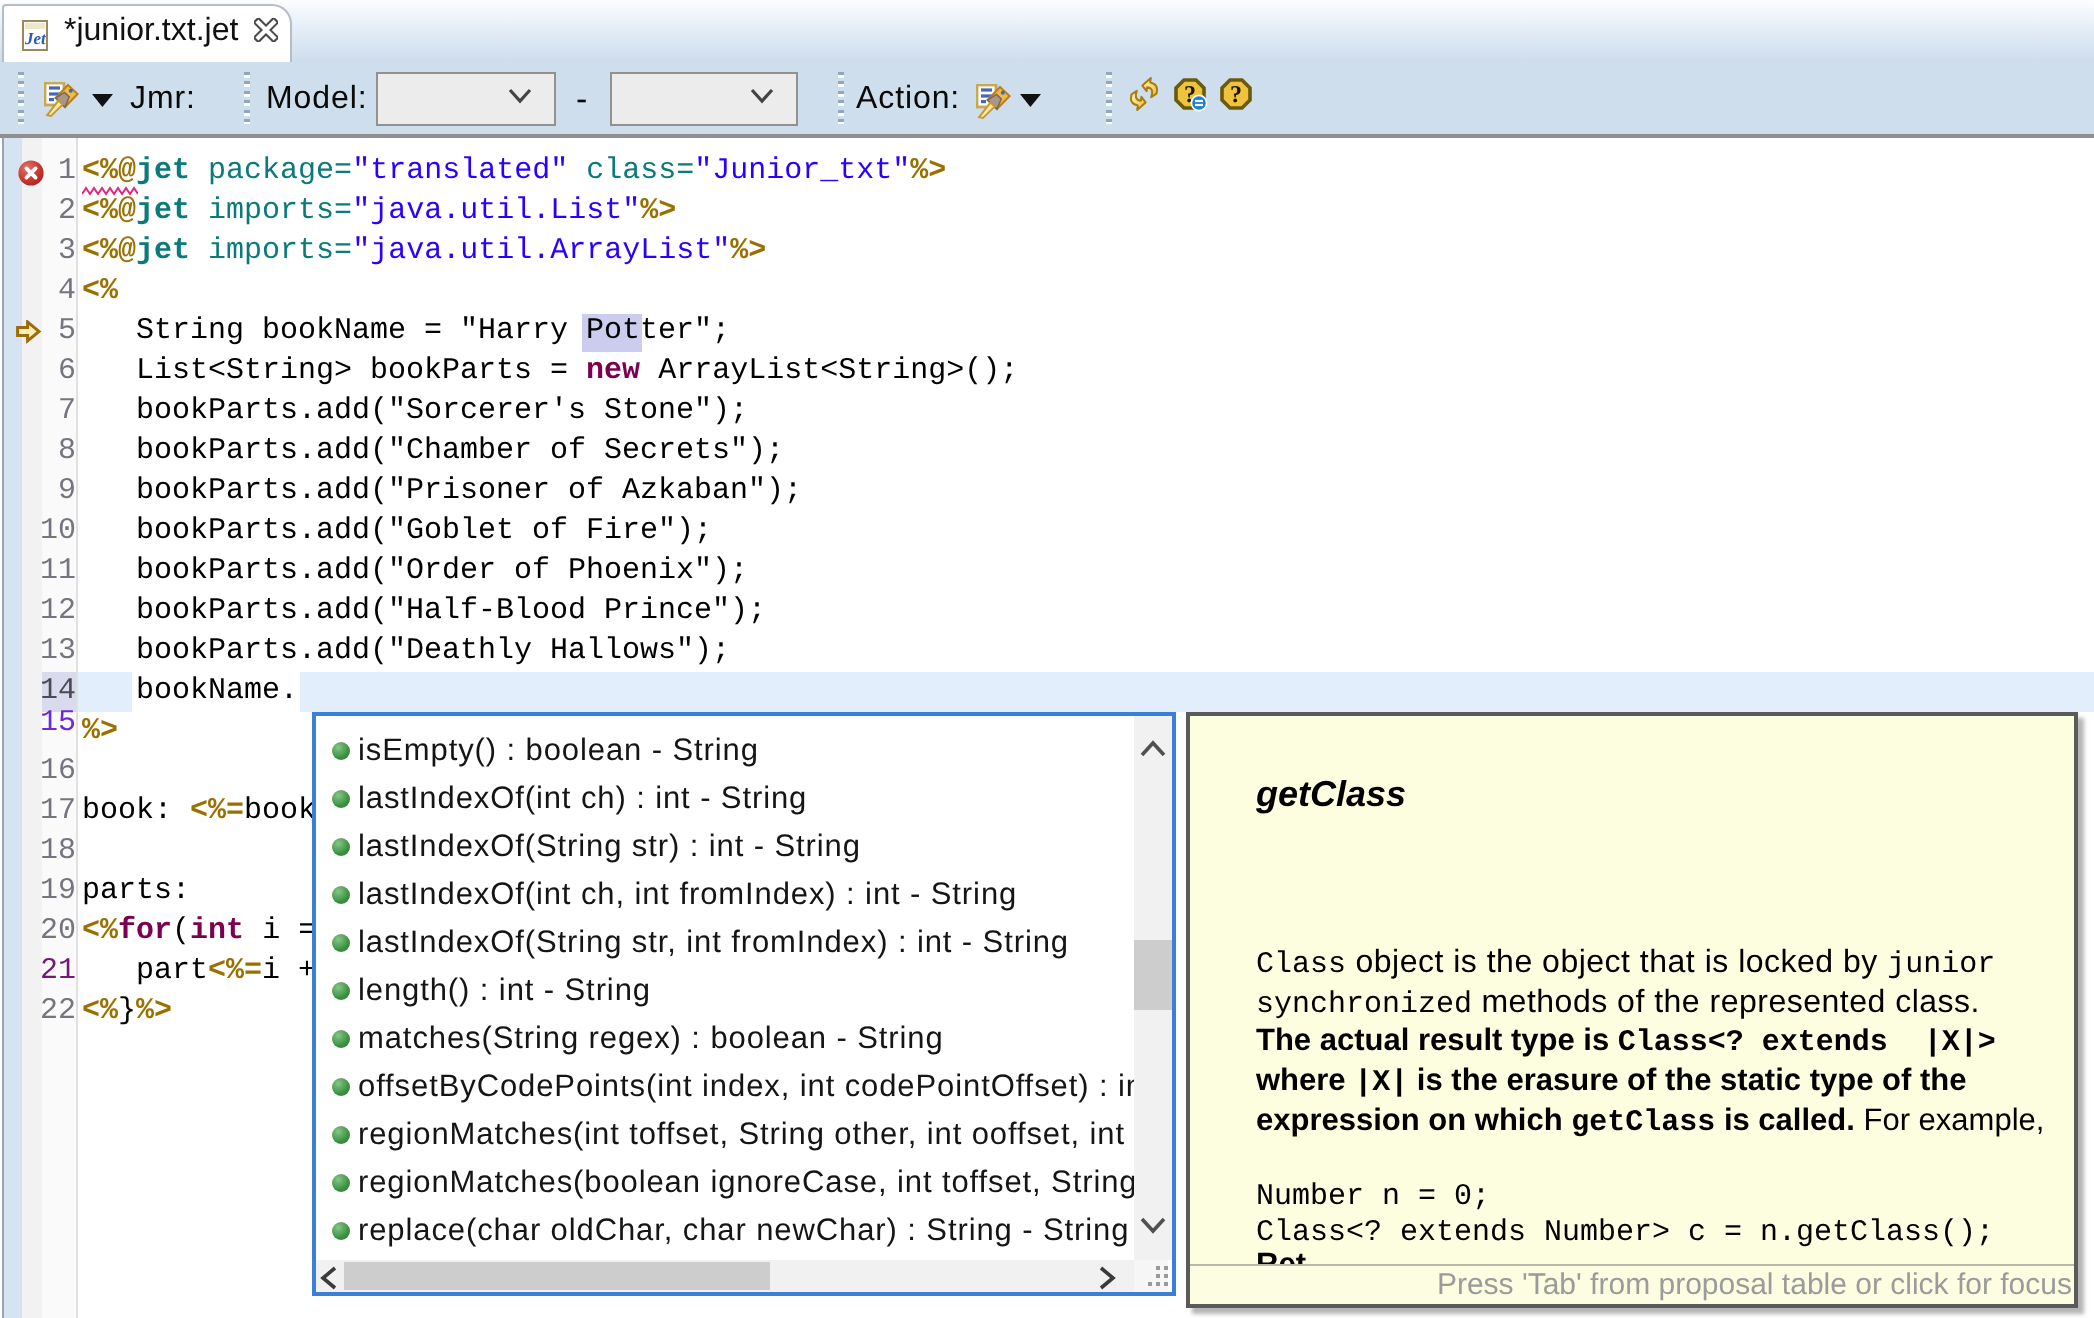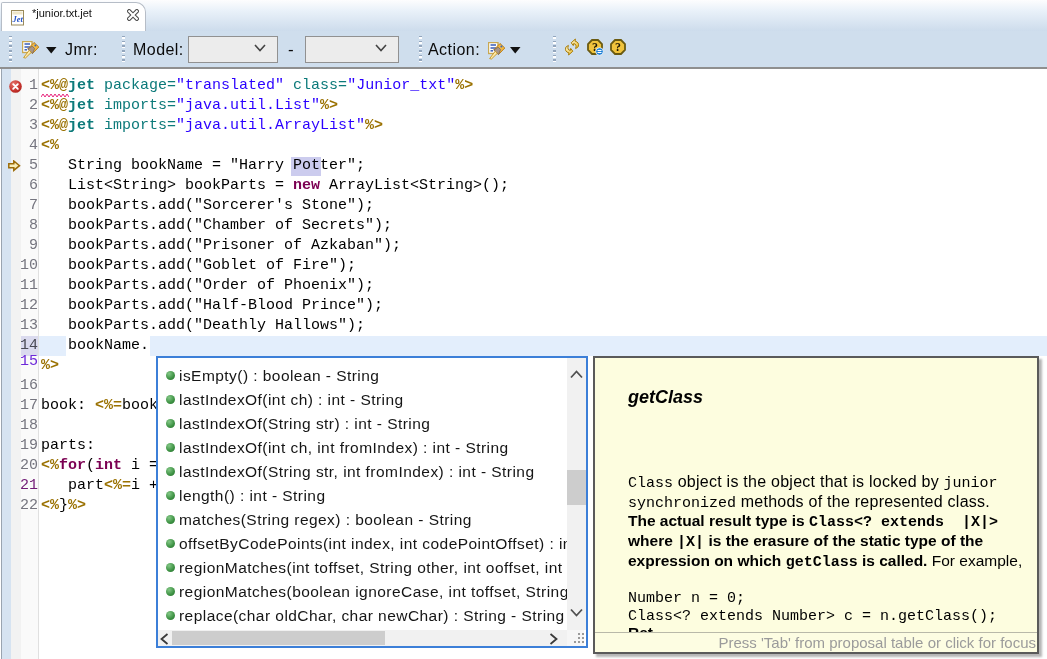--- a/index.html
+++ b/index.html
@@ -29,21 +29,21 @@
 </style>
 </head>
 <body>
 <div class="abs" style="left:0;top:0;width:1047px;height:31px;background:linear-gradient(180deg,#fdfdfe 0%,#e9f1f9 35%,#cddcec 100%);"></div>
 <div class="abs" style="left:1px;top:2px;width:143px;height:29px;background:#fff;border:1px solid #b6bdc7;border-bottom:none;border-radius:2px 10px 0 0;"></div>
 <svg class="abs" style="left:10px;top:10px;" width="16" height="16">
 <rect x="1.5" y="0.5" width="12" height="14.5" fill="#fff" stroke="#9a8a5a"></rect>
 <rect x="2.5" y="1.5" width="10" height="3" fill="#efe6c8"></rect>
 <text x="2.5" y="12" font-family="Liberation Serif" font-style="italic" font-size="8.5" font-weight="bold" fill="#2a56c6">Jet</text>
 </svg>
-<div class="abs" style="left:32px;top:7px;font-size:11px;color:#111;">*junior.txt.jet</div>
+<div class="abs" style="left:32px;top:7px;font-size:16px;color:#111;">*junior.txt.jet</div>
 <svg class="abs" style="left:127px;top:9px;" width="12" height="12">
 <path d="M2.2 2.2 L9.8 9.8 M9.8 2.2 L2.2 9.8" stroke="#4a4a4a" stroke-width="4.2" stroke-linecap="square"></path>
 <path d="M2.2 2.2 L9.8 9.8 M9.8 2.2 L2.2 9.8" stroke="#ffffff" stroke-width="2.1" stroke-linecap="square"></path>
 </svg>
 <div class="abs" style="left:0;top:31px;width:1047px;height:36px;background:#cfdeed;"></div>
 <div class="abs" style="left:0;top:67px;width:1047px;height:2px;background:#8f8f8f;"></div>
 <div class="grip" style="left:9px;"></div>
 <svg class="abs" style="left:22px;top:41px;" width="18" height="18">
 <rect x="0.5" y="0.5" width="9.5" height="11" fill="#fff" stroke="#c9a852" stroke-width="1.4"></rect>
 <line x1="2.5" y1="3" x2="8" y2="3" stroke="#4466bb" stroke-width="1.6"></line>

